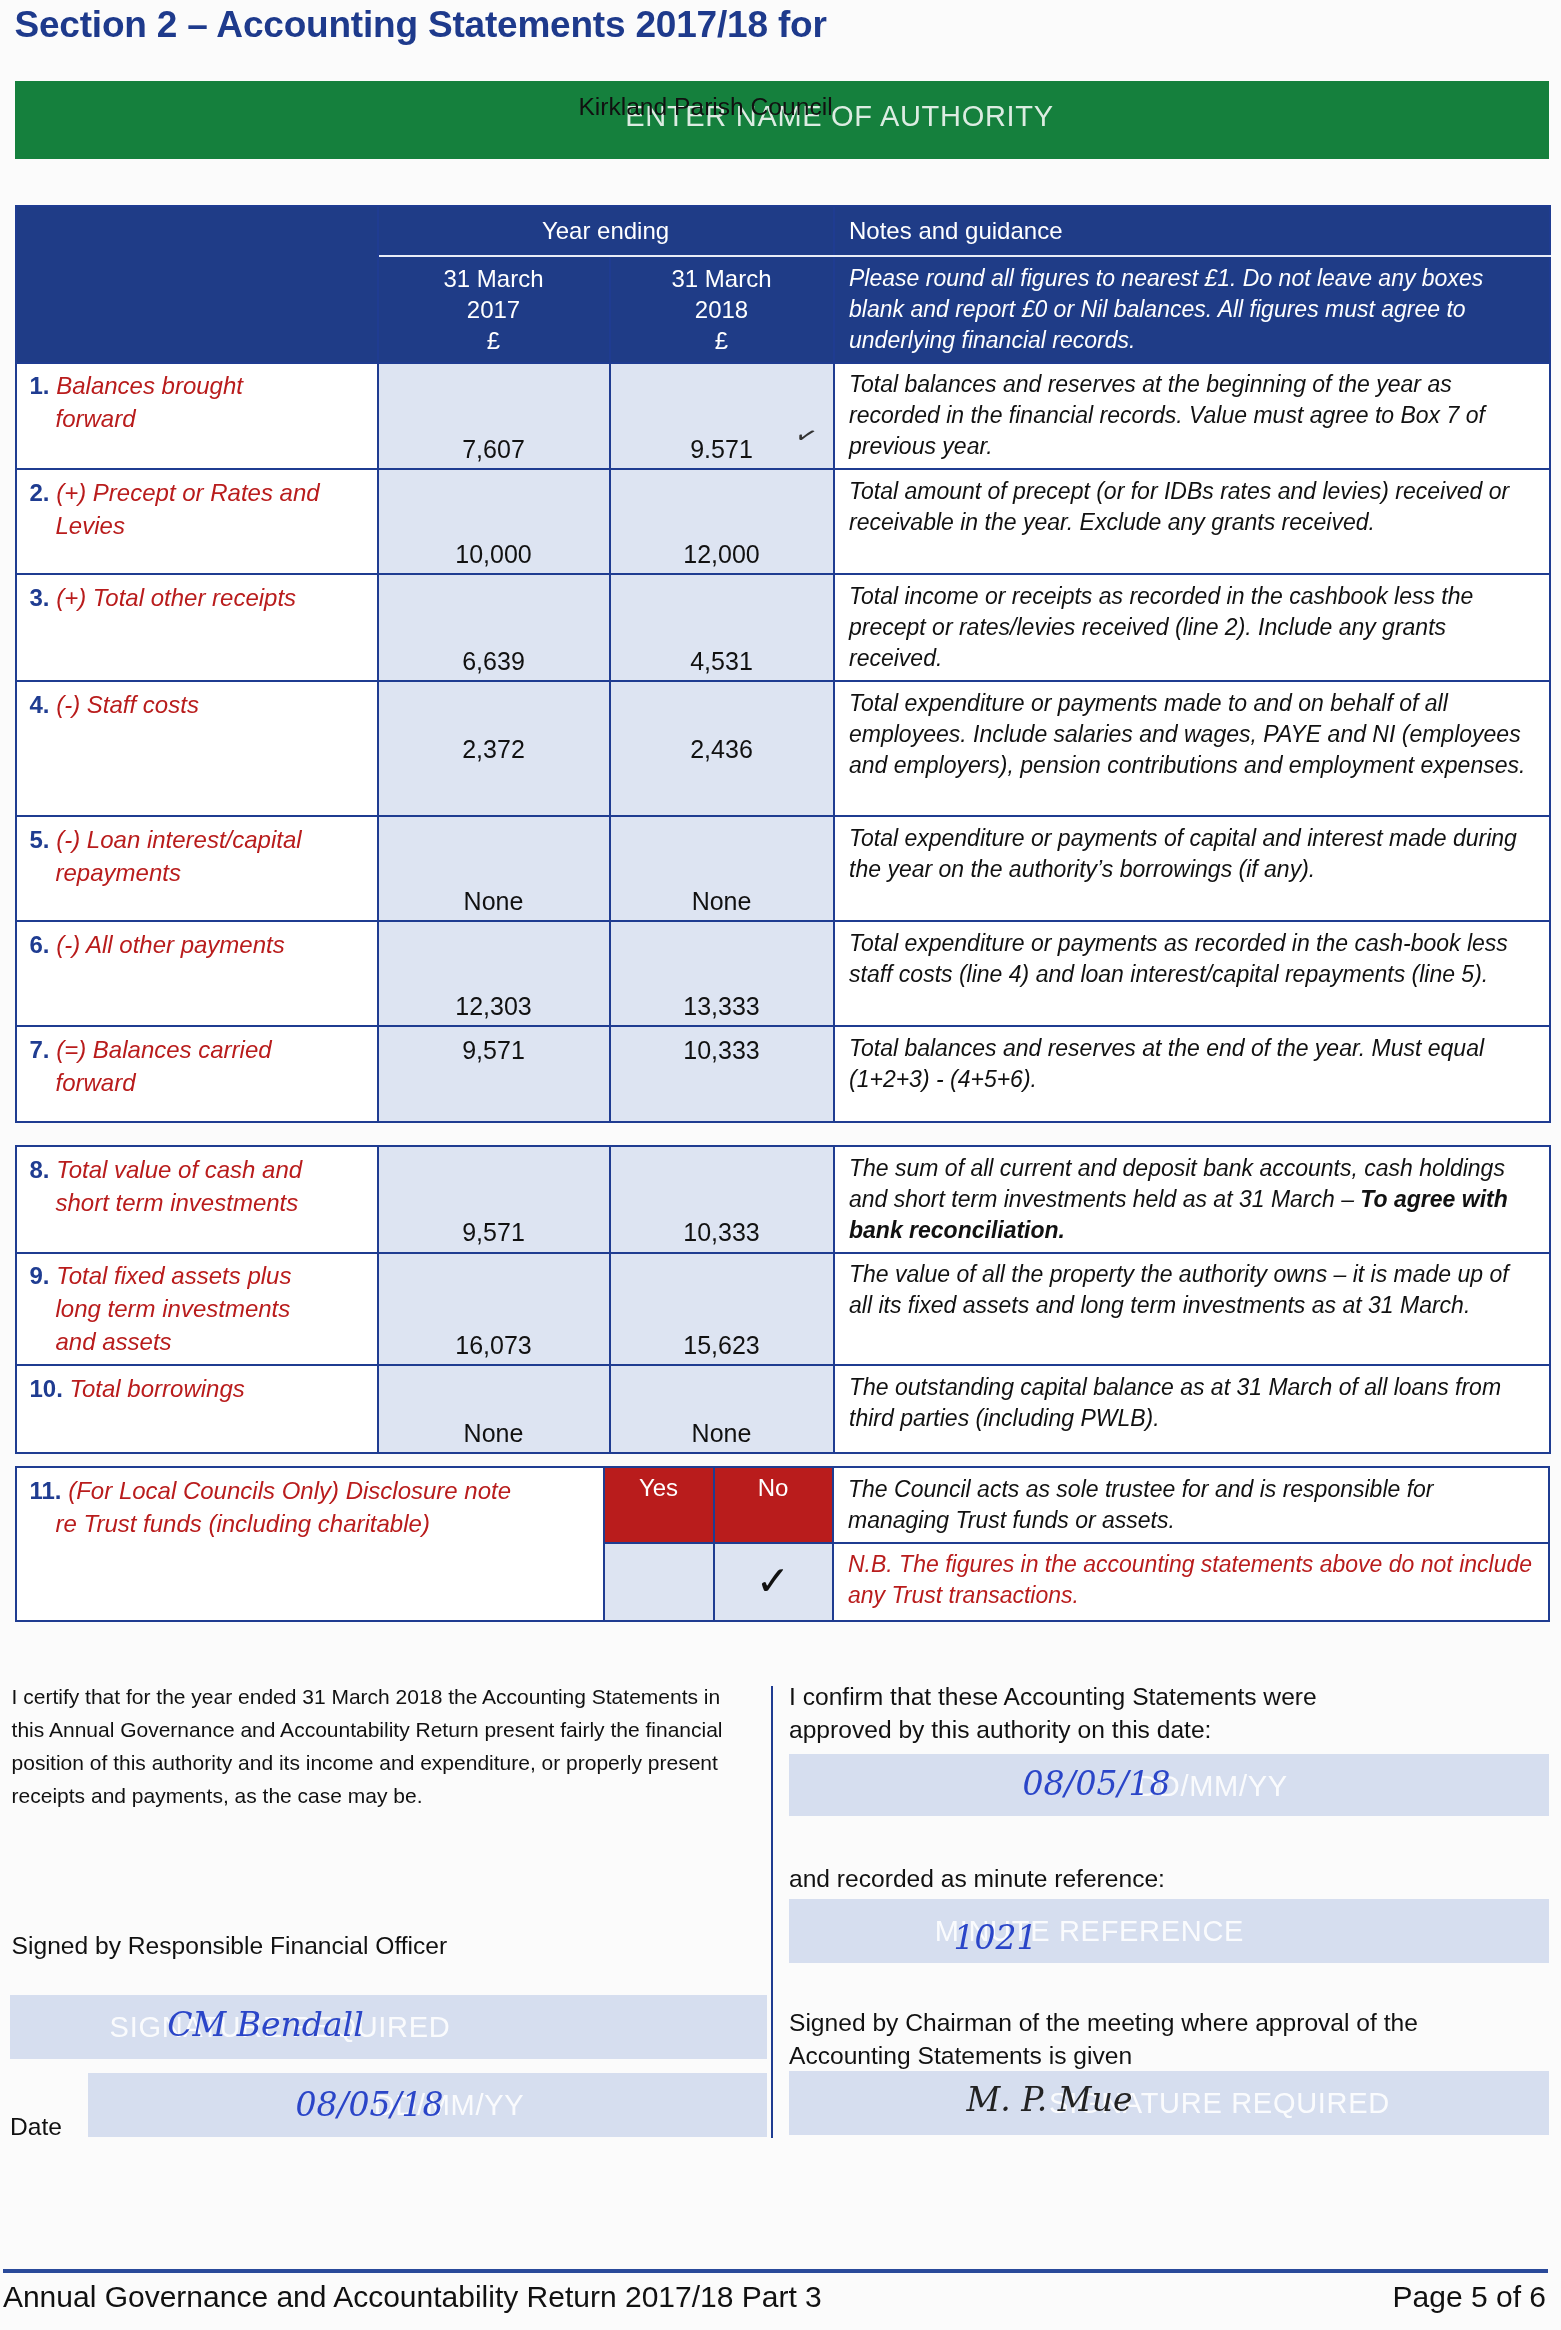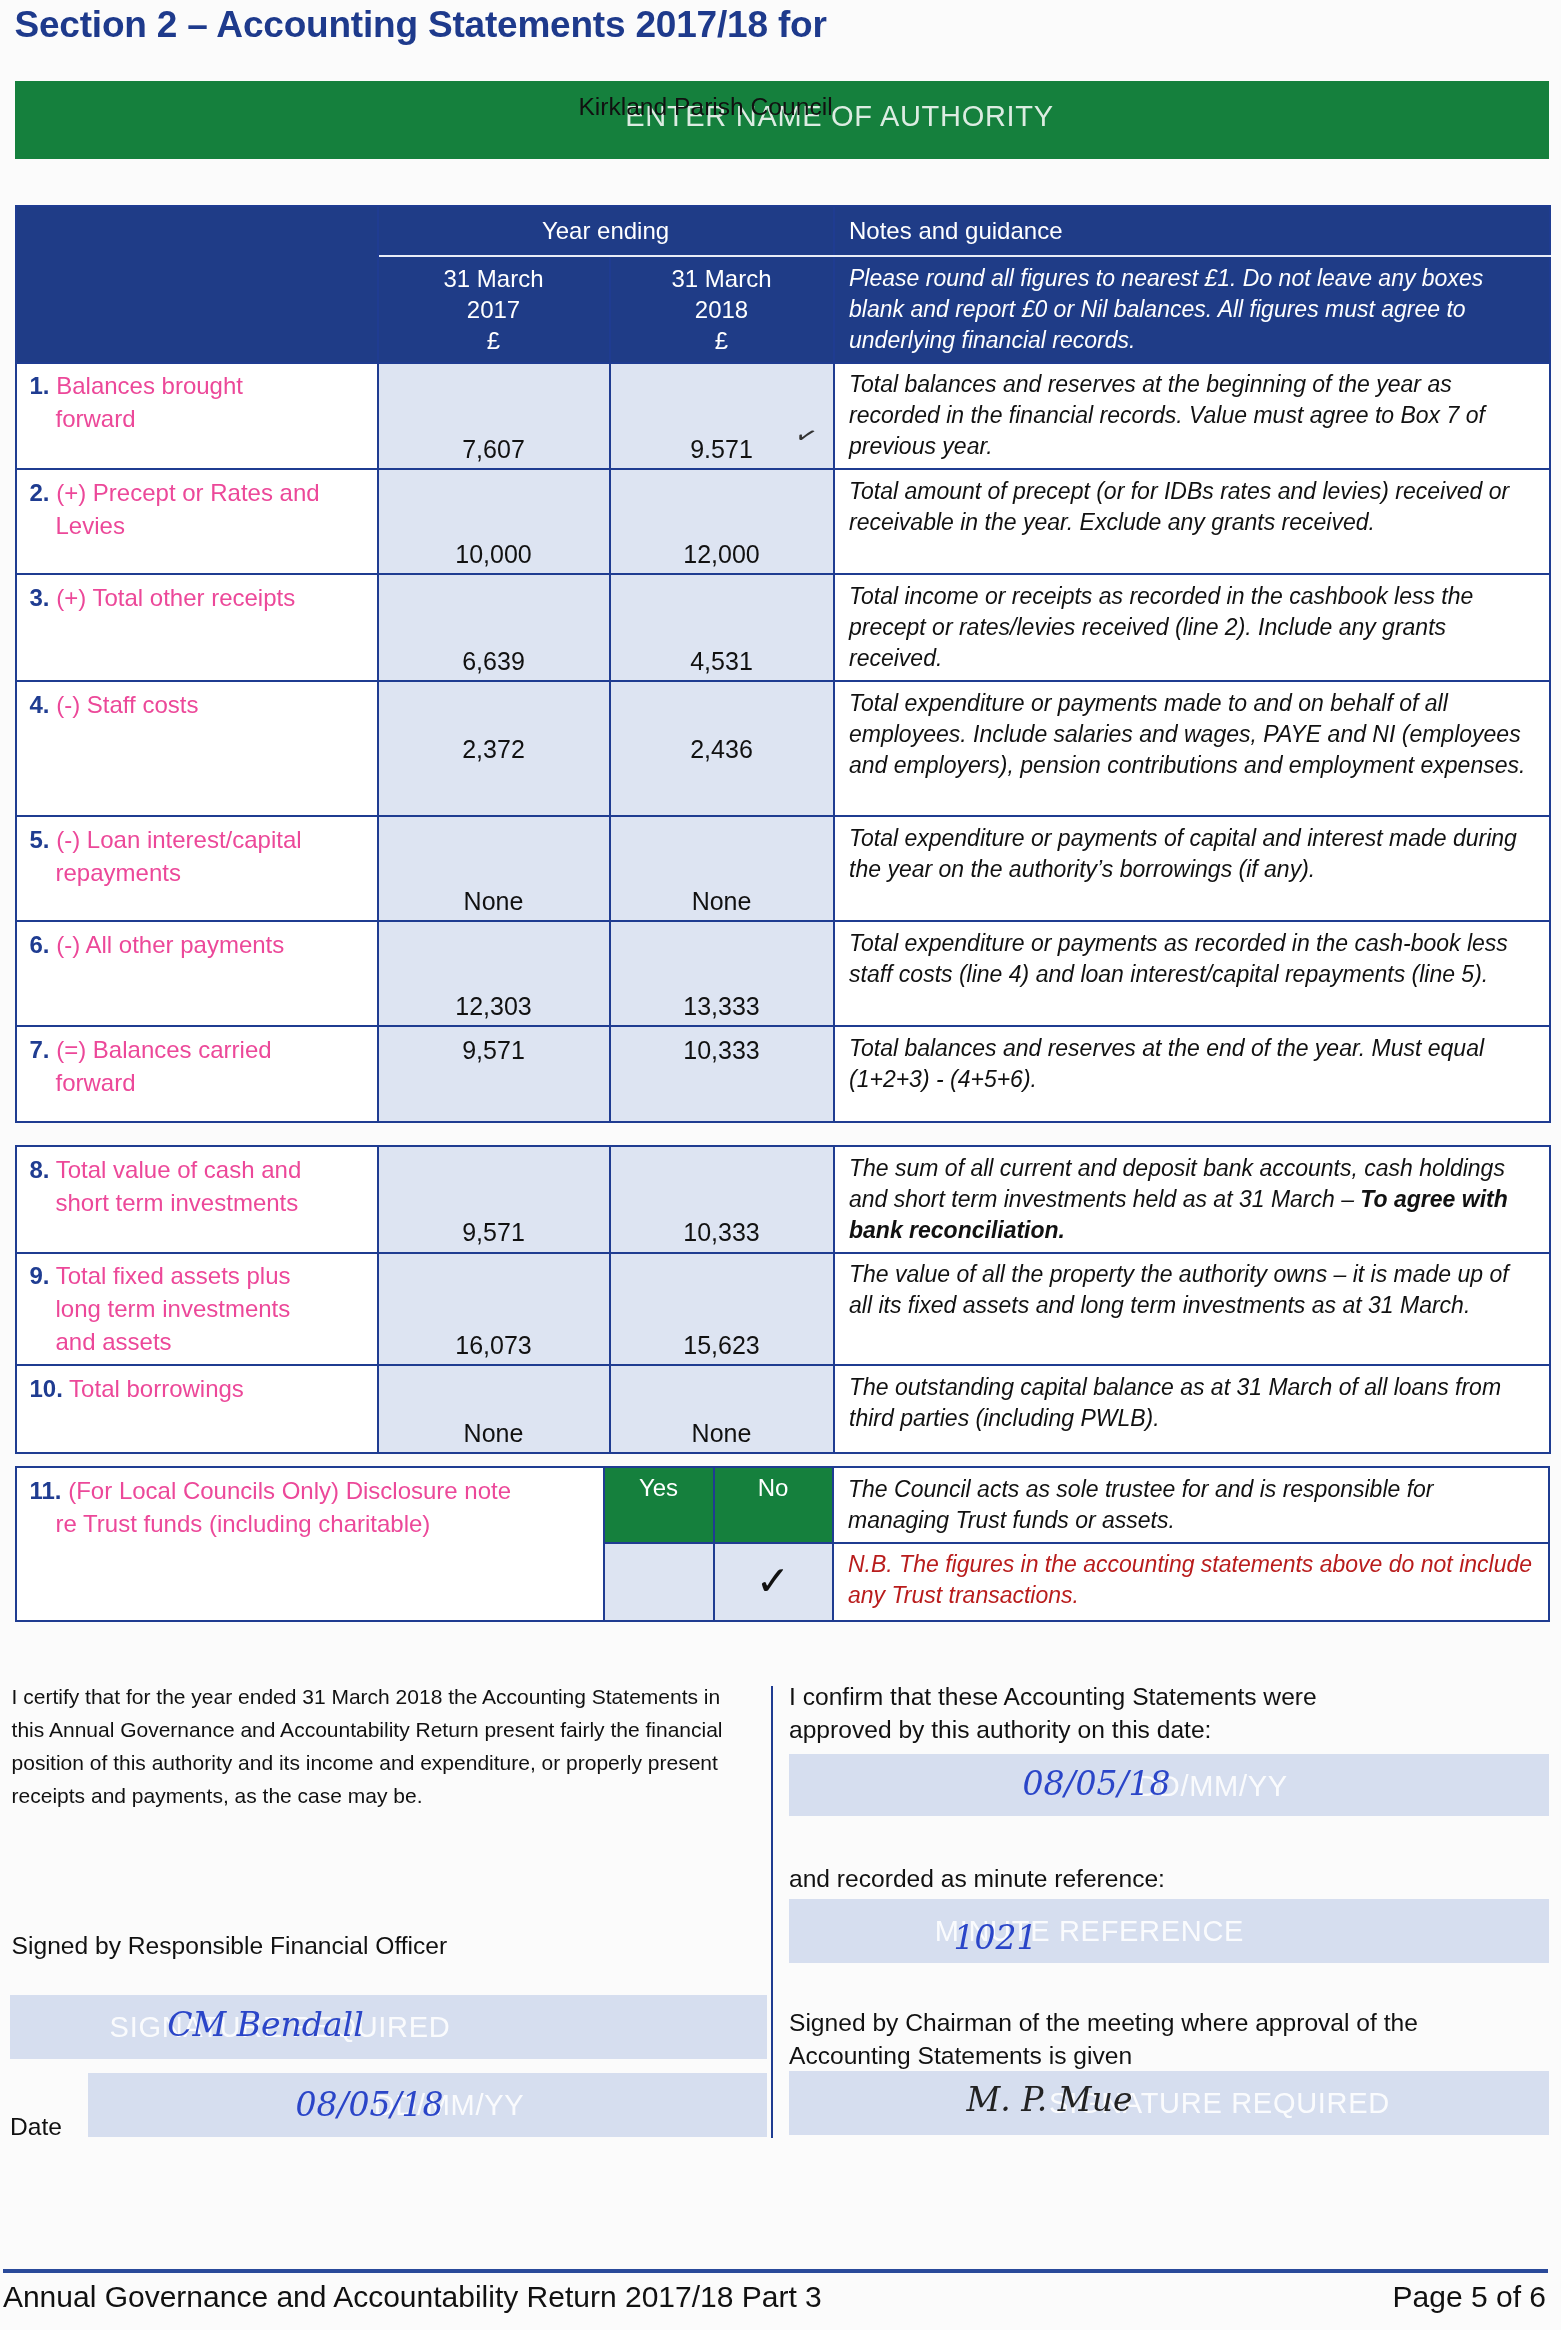--- a/index.html
+++ b/index.html
@@ -16,33 +16,33 @@
   table.stmt td, table.stmt th { border: 2.2px solid #1f3c91; vertical-align: top; }
   .hdr { background: #1f3c87; color: #ffffff; font-weight: normal; }
   .hdr-blank { background: #1f3c87; }
   .hdr-year { text-align: center; font-size: 24px; padding-top: 10px; height: 46px; border-bottom: 2.2px solid #e8ecf6 !important; border-left: 1.4px solid #e8ecf6 !important; }
   .hdr-notes { text-align: left; font-size: 24px; padding: 10px 14.5px; border-left: 1.4px solid #e8ecf6 !important; border-bottom: 2.2px solid #e8ecf6 !important; }
   .hdr-col { text-align: center; font-size: 24px; line-height: 31px; padding-top: 5.8px; border-left: 1.4px solid #e8ecf6 !important; }
   .hdr-guidance { font-style: italic; font-size: 23px; line-height: 31px; padding: 5.8px 14.5px; text-align: left; border-left: 1.4px solid #e8ecf6 !important; }
 
   .label-cell { background: #ffffff; padding: 5.8px 7.2px 5.8px 13px; font-size: 24px; line-height: 33px; }
   .label-num { color: #1f3c91; font-weight: bold; }
-  .label-text { color: #ec4899; }
+  .label-text { color: #b91c1c; font-style: italic; }
   .label-cont { display: block; padding-left: 26px; }
   .val-cell { background: #dde4f2; font-size: 25px; text-align: center; position: relative; }
   .val-cell span { position: absolute; left: 0; right: 0; }
   .val-bottom span { bottom: 4.3px; }
   .val-middle span { top: 50%; transform: translateY(-50%); }
   .val-top span { top: 8.7px; }
   .note-cell { background: #ffffff; font-style: italic; font-size: 23px; line-height: 31px; padding: 5.8px 13px 5.8px 14.5px; }
   .note-bold { font-weight: bold; }
   .note-blue { color: #b91c1c; }
   .tick-mark { position: absolute; left: 796px; top: 421px; font-size: 24.6px; color: #333; transform: rotate(20deg); }
 
-  .yesno-hdr { background: #15803d; color: #fff; text-align: center; font-size: 24px; padding-top: 5.8px; }
+  .yesno-hdr { background: #b91c1c; color: #fff; text-align: center; font-size: 24px; padding-top: 5.8px; }
   .yesno-cell { background: #dde4f2; text-align: center; font-size: 41px; padding-top: 13px; }
 
   .cert-left { position: absolute; left: 11.6px; top: 1680px; width: 723px; font-size: 21px; line-height: 33px; }
   .divider { position: absolute; left: 771px; top: 1686px; width: 2.2px; height: 452px; background: #1f3c91; }
   .cert-right { position: absolute; left: 789px; top: 1680px; width: 752px; font-size: 24.6px; line-height: 33px; }
   .field-box { position: absolute; background: #d6deef; }
   .field-watermark { position: absolute; left: 0; right: 0; text-align: center; color: #fff; font-size: 29px; opacity: 0.9; top: 16px; letter-spacing: 0.7px; }
   .handwriting { position: absolute; left: 0; right: 0; text-align: center; color: #2a45c8; font-family: "DejaVu Serif", serif; font-style: italic; font-size: 33px; }
   .sig-black { color: #222; }
   .label-plain { position: absolute; font-size: 24.6px; }

